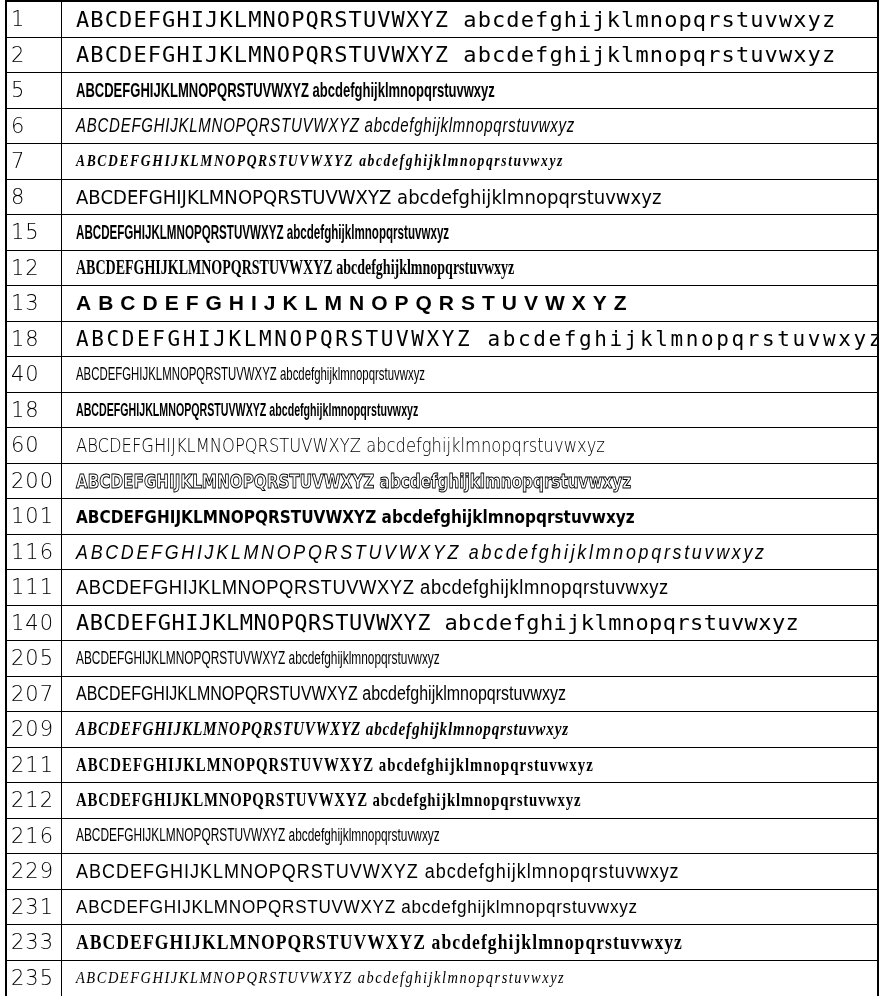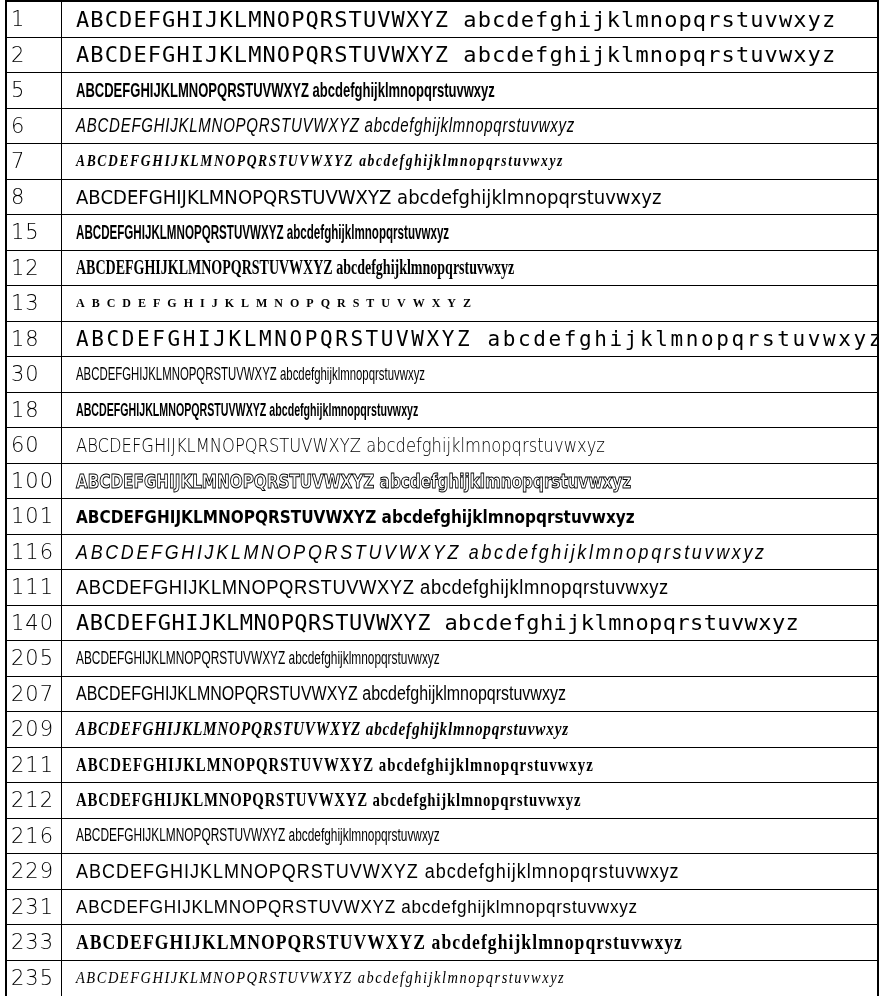--- a/index.html
+++ b/index.html
@@ -42,21 +42,21 @@
     .sample span { display: inline-block; transform-origin: left center; }
 
     
     .f-mono-wide { font-family: "DejaVu Sans Mono", monospace; font-weight: 300; font-size: 22px; letter-spacing: 1.1px; }
     .f-cond-bold { font-family: "Liberation Sans", sans-serif; font-weight: bold; font-size: 21px; transform: scaleX(0.62); }
     .f-cond-ital { font-family: "Liberation Sans", sans-serif; font-style: italic; font-size: 20px; transform: scaleX(0.75); letter-spacing: 1px; }
     .f-script-bold { font-family: "Liberation Serif", serif; font-style: italic; font-weight: bold; font-size: 17px; transform: scaleX(0.8); letter-spacing: 2px; }
     .f-sans-med { font-family: "DejaVu Sans", sans-serif; font-size: 19px; transform: scaleX(0.95); }
     .f-cond-outline { font-family: "Liberation Sans", sans-serif; font-weight: bold; font-size: 20px; transform: scaleX(0.58); }
     .f-serif-cond { font-family: "Liberation Serif", serif; font-weight: bold; font-size: 20px; transform: scaleX(0.7); }
-    .f-spaced-black { font-family: Liberation Serif, serif; font-weight: bold; font-size: 12px; letter-spacing: 7px; }
+    .f-spaced-black { font-family: Liberation Sans, sans-serif; font-weight: bold; font-size: 21px; letter-spacing: 7px; }
     .f-mono-spaced { font-family: "DejaVu Sans Mono", monospace; font-weight: 300; font-size: 21px; letter-spacing: 2.6px; }
     .f-cond-plain { font-family: "Liberation Sans", sans-serif; font-size: 19px; transform: scaleX(0.6); }
     .f-cond-heavy { font-family: "Liberation Sans", sans-serif; font-weight: bold; font-size: 19px; transform: scaleX(0.56); }
     .f-sans-light { font-family: "DejaVu Sans", sans-serif; font-weight: 200; font-size: 19px; transform: scaleX(0.86); }
     .f-outline-round { font-family: "DejaVu Sans", sans-serif; font-weight: bold; font-size: 19px; transform: scaleX(0.8); color: #fff; -webkit-text-stroke: 1px #000; }
     .f-heavy-round { font-family: "DejaVu Sans", sans-serif; font-weight: bold; font-size: 18px; transform: scaleX(0.85); }
     .f-italic-spaced { font-family: "Liberation Sans", sans-serif; font-style: italic; font-size: 21px; letter-spacing: 3.2px; transform: scaleX(0.85); }
     .f-sans-reg { font-family: "Liberation Sans", sans-serif; font-size: 20px; letter-spacing: 0.6px; transform: scaleX(0.92); }
     .f-mono-reg { font-family: "DejaVu Sans Mono", monospace; font-weight: 300; font-size: 22px; letter-spacing: 0.4px; }
     .f-cond-thin { font-family: "Liberation Sans", sans-serif; font-size: 18px; transform: scaleX(0.66); }
@@ -127,39 +127,39 @@
         <span class="f-spaced-black">ABCDEFGHIJKLMNOPQRSTUVWXYZ</span>
       </div>
   </div>
   <div class="row">
     <div class="num">18</div>
     <div class="sample">
         <span class="f-mono-spaced">ABCDEFGHIJKLMNOPQRSTUVWXYZ abcdefghijklmnopqrstuvwxyz</span>
       </div>
   </div>
   <div class="row">
-    <div class="num">30</div>
+    <div class="num">40</div>
     <div class="sample">
         <span class="f-cond-plain">ABCDEFGHIJKLMNOPQRSTUVWXYZ abcdefghijklmnopqrstuvwxyz</span>
       </div>
   </div>
   <div class="row">
     <div class="num">18</div>
     <div class="sample">
         <span class="f-cond-heavy">ABCDEFGHIJKLMNOPQRSTUVWXYZ abcdefghijklmnopqrstuvwxyz</span>
       </div>
   </div>
   <div class="row">
     <div class="num">60</div>
     <div class="sample">
         <span class="f-sans-light">ABCDEFGHIJKLMNOPQRSTUVWXYZ abcdefghijklmnopqrstuvwxyz</span>
       </div>
   </div>
   <div class="row">
-    <div class="num">100</div>
+    <div class="num">200</div>
     <div class="sample">
         <span class="f-outline-round">ABCDEFGHIJKLMNOPQRSTUVWXYZ abcdefghijklmnopqrstuvwxyz</span>
       </div>
   </div>
   <div class="row">
     <div class="num">101</div>
     <div class="sample">
         <span class="f-heavy-round">ABCDEFGHIJKLMNOPQRSTUVWXYZ abcdefghijklmnopqrstuvwxyz</span>
       </div>
   </div>

